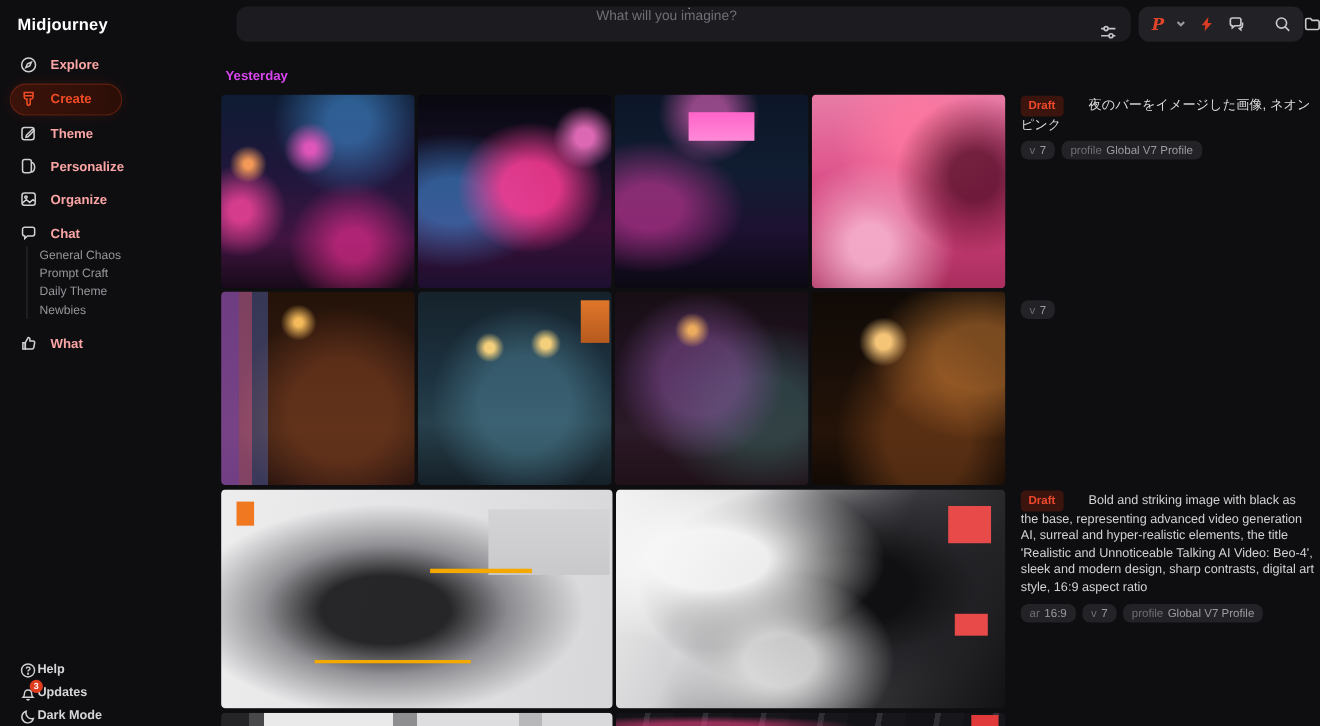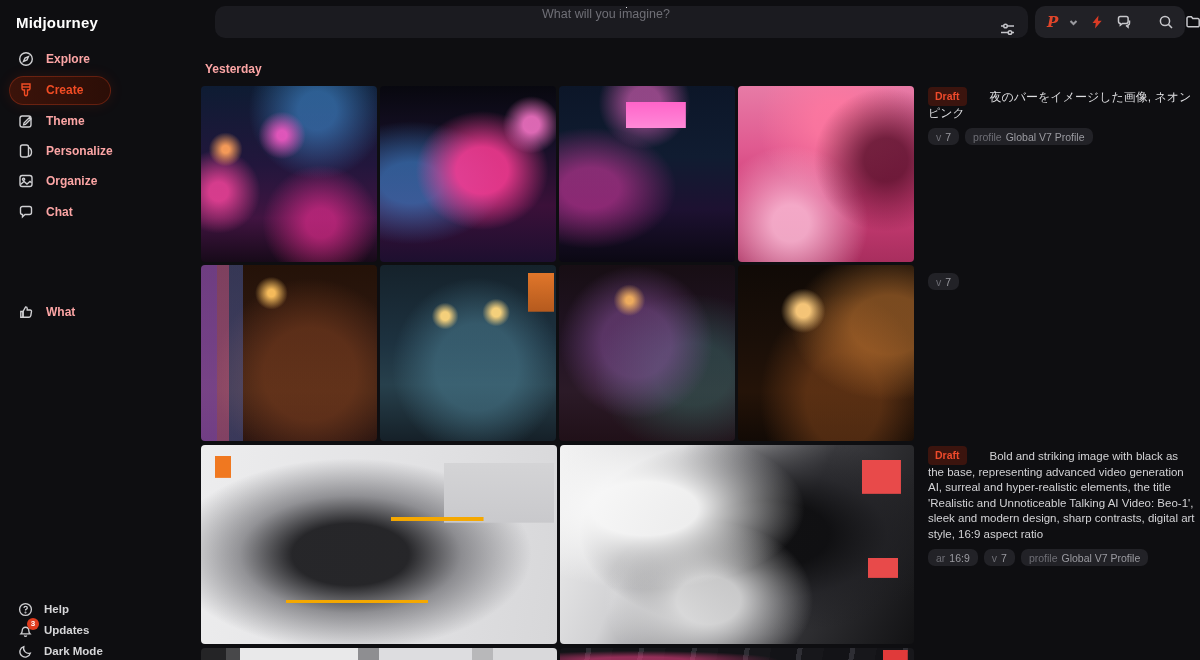--- a/index.html
+++ b/index.html
@@ -17,21 +17,21 @@
   .nav-item .lbl { font-size:12px; font-weight:600; color:#fca5a5; white-space:nowrap; }
   .nav-item svg { width:16px; height:16px; stroke:#cfcfd2; fill:none; stroke-width:1.4; flex:0 0 16px; }
   .nav-item.active svg { stroke:#f14c24; }
   .nav-item.active .lbl { color:#f14c24; }
   .create-pill { position:absolute; left:9px; top:76px; width:102px; height:29px; border-radius:15px;
     background:linear-gradient(90deg,#3b130a 0%,#2c0e07 100%);
     border:1px solid rgba(240,76,36,.28);
     box-shadow:0 0 14px rgba(240,60,20,.12); }
   .sub-list { position:absolute; left:24px; top:224px; border-left:1px solid #2c2c30; padding-left:11px; }
   .sub-item { font-size:11px; color:#96969b; height:16.5px; line-height:16.5px; white-space:nowrap; cursor:pointer; }
-  .foot-item { position:absolute; left:18px; display:flex; align-items:center; gap:11px; height:20px; cursor:pointer; }
+  .foot-item { position:absolute; left:18px; display:flex; align-items:center; gap:1px; height:20px; cursor:pointer; }
   .foot-item .lbl { font-size:11.5px; font-weight:600; color:#d6d6d8; }
   .foot-item svg { width:15px; height:15px; stroke:#cfcfd2; fill:none; stroke-width:1.4; }
   .bell-wrap { position:relative; width:15px; height:15px; }
   .bell-badge { position:absolute; top:-5px; right:-6px; min-width:12px; height:12px; border-radius:6px;
     background:#e03c1e; color:#fff; font-size:8px; font-weight:700; line-height:12px; text-align:center; padding:0 2px; }
   
   .prompt-bar { position:absolute; left:215px; top:6px; width:813px; height:32px; background:#1b1b20; border-radius:10px;
     display:flex; align-items:center; padding:0 12px;flex-direction:column; }
   .prompt-bar svg.img-ic { width:17px; height:17px; stroke:#bdbdc2; fill:none; stroke-width:1.4; }
   .caret { width:1px; height:15px; background:#e8e8ea; margin-left:10px; }
@@ -42,21 +42,21 @@
   .sliders-btn svg { width:17px; height:17px; stroke:#c4c4c9; fill:none; stroke-width:1.5; }
   .top-group { position:absolute; left:1035px; top:6px; width:150px; height:32px; background:#212126; border-radius:10px;
     display:flex; align-items:center; padding:0 12px; gap:11px; }
   .p-glyph { font-family:"DejaVu Serif", serif; font-style:italic; font-weight:700; font-size:15px; color:#e0452a; cursor:pointer; }
   .chev svg { width:9px; height:9px; stroke:#9a9a9f; fill:none; stroke-width:2; }
   .top-group .ic { display:flex; align-items:center; cursor:pointer; }
   .top-group .ic svg { width:16px; height:16px; stroke:#c8c8cc; fill:none; stroke-width:1.5; }
   .ic.bolt svg { fill:#d93b25; stroke:none; }
   .vdiv { width:1px; height:18px; background:#3a3a40; margin:0 2px; }
   
-  .section-label { position:absolute; left:205px; top:62px; font-size:12px; font-weight:600; color:#fca5a5; }
+  .section-label { position:absolute; left:205px; top:62px; font-size:12px; font-weight:600; color:#d946ef; }
   .tile { position:absolute; border-radius:4px; cursor:pointer; background-repeat:no-repeat; background-color:#141418; }
   
   .t-r1c1 { background-image:
     radial-gradient(circle at 14% 36%, rgba(255,160,90,.95) 0 2%, transparent 9%),
     radial-gradient(circle at 10% 60%, rgba(255,70,160,.8) 0 5%, transparent 22%),
     radial-gradient(circle at 46% 28%, rgba(255,90,200,.85) 0 3%, transparent 15%),
     radial-gradient(circle at 68% 78%, rgba(235,45,145,.65) 0 8%, transparent 32%),
     radial-gradient(circle at 66% 14%, rgba(70,150,225,.55) 0 10%, transparent 36%),
     linear-gradient(180deg,#0e1c33 0%,#22163c 45%,#411441 75%,#170a19 100%); }
   .t-r1c2 { background-image:
@@ -185,20 +185,26 @@
       </svg>
     <span class="lbl">Organize</span>
   </div>
   <div class="nav-item" style="top:200px">
     <svg viewBox="0 0 16 16">
         <path d="M2.5 4.5A2 2 0 0 1 4.5 2.5h7a2 2 0 0 1 2 2v4a2 2 0 0 1-2 2H7l-2.5 2.3V10.5h-.1a2 2 0 0 1-1.9-2z"></path>
       </svg>
     <span class="lbl">Chat</span>
   </div>
 
+  <div class="sub-list">
+    <div class="sub-item">General Chaos</div>
+    <div class="sub-item">Prompt Craft</div>
+    <div class="sub-item">Daily Theme</div>
+    <div class="sub-item">Newbies</div>
+  </div>
 
   <div class="nav-item" style="top:300px">
     <svg viewBox="0 0 16 16">
         <path d="M5 7.5l2.6-4.6c.9 0 1.6.7 1.6 1.6V6h3a1.3 1.3 0 0 1 1.3 1.5l-.7 4.2A1.8 1.8 0 0 1 11 13.2H5z"></path>
         <path d="M5 7.5H2.8v5.7H5z"></path>
       </svg>
     <span class="lbl">What</span>
   </div>
 
   <div class="foot-item" style="top:599px">
@@ -314,21 +320,21 @@
   <div class="tags">
     <span class="pill">
         <span class="k">v</span>
         <span class="v">7</span>
       </span>
   </div>
 </div>
 
 <div class="meta" style="top:446px">
   <div class="meta-line en">
-    <span class="badge">Draft</span><span>Bold and striking image with black as the base, representing advanced video generation AI, surreal and hyper-realistic elements, the title 'Realistic and Unnoticeable Talking AI Video: Beo-1', sleek and modern design, sharp contrasts, digital art style, 16:9 aspect ratio</span>
+    <span class="badge">Draft</span><span>Bold and striking image with black as the base, representing advanced video generation AI, surreal and hyper-realistic elements, the title 'Realistic and Unnoticeable Talking AI Video: Beo-4', sleek and modern design, sharp contrasts, digital art style, 16:9 aspect ratio</span>
   </div>
   <div class="tags">
     <span class="pill">
         <span class="k">ar</span>
         <span class="v">16:9</span>
       </span>
     <span class="pill">
         <span class="k">v</span>
         <span class="v">7</span>
       </span>

